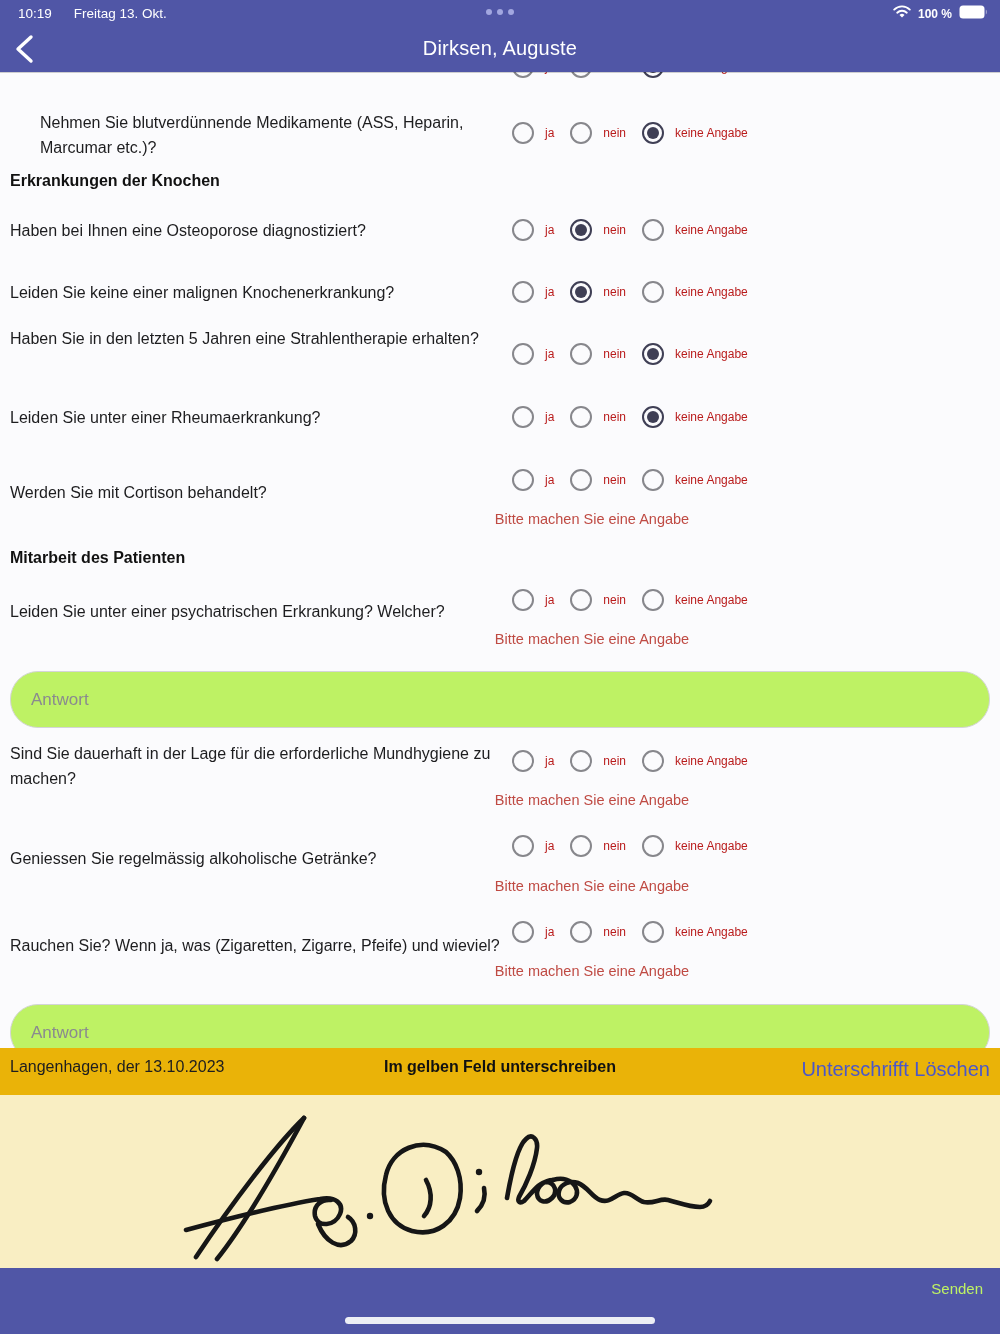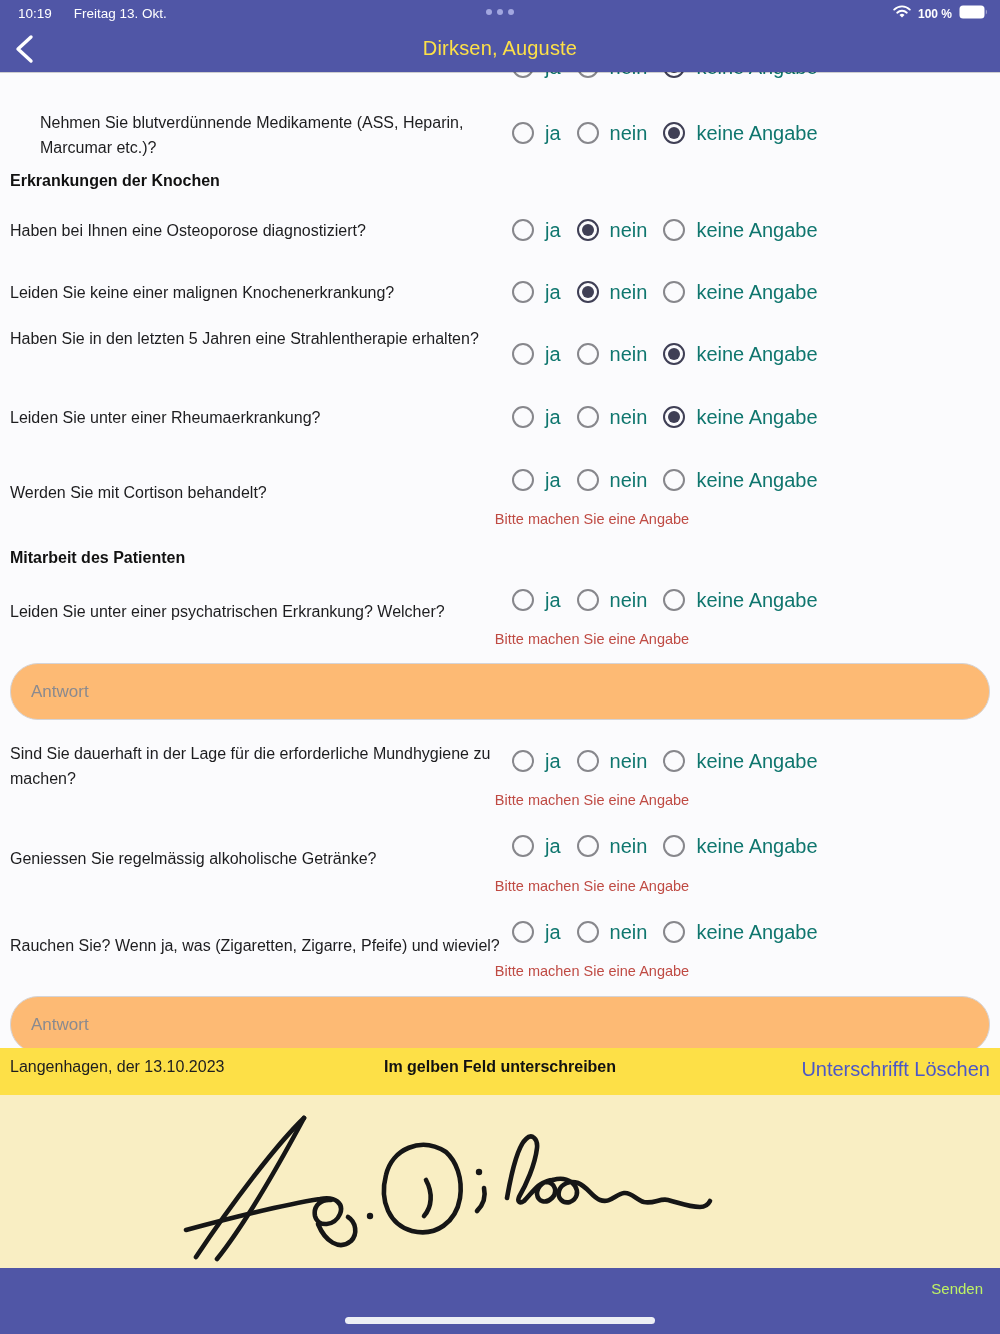--- a/index.html
+++ b/index.html
@@ -8,45 +8,45 @@
 
   
   .header{position:absolute;top:0;left:0;width:1000px;height:72px;background:#5056a6;z-index:5;
           box-shadow:0 1px 0 rgba(0,0,0,0.18);}
   .statusbar{position:absolute;top:0;left:0;right:0;height:28px;color:#fff;}
   .sb-left{position:absolute;left:18px;top:6px;font-size:13.5px;font-weight:400;display:flex;gap:22px;}
   .sb-dots{position:absolute;left:486px;top:9px;display:flex;gap:5px;}
   .sb-dots i{width:6px;height:6px;border-radius:50%;background:#a2a7e0;}
   .sb-right{position:absolute;right:12px;top:5px;display:flex;align-items:center;gap:7px;font-size:12px;font-weight:600;}
   .navrow{position:absolute;top:28px;left:0;right:0;height:44px;}
-  .nav-title{position:absolute;left:0;right:0;top:9px;text-align:center;color:#fde047;font-size:20px;font-weight:500;letter-spacing:.2px;}
+  .nav-title{position:absolute;left:0;right:0;top:9px;text-align:center;color:#ffffff;font-size:20px;font-weight:500;letter-spacing:.2px;}
   .backbtn{position:absolute;left:14px;top:6px;width:36px;height:34px;cursor:pointer;}
 
   
   .partial-row{position:absolute;top:56px;z-index:1;}
 
   
   .q{position:absolute;left:10px;font-size:16px;color:#1d1d1f;line-height:25px;}
   .heading{position:absolute;left:10px;font-size:16px;font-weight:700;color:#111;}
   .rrow{position:absolute;left:512px;display:flex;align-items:center;height:22px;}
   .radio{width:22px;height:22px;border:2px solid #87878c;border-radius:50%;box-sizing:border-box;
          margin-right:11px;position:relative;background:#fbfbfd;cursor:pointer;flex:0 0 auto;}
   .radio.sel{border-color:#3f3f55;}
   .radio.sel::after{content:"";position:absolute;left:3px;top:3px;width:12px;height:12px;border-radius:50%;background:#3f3f55;}
-  .rlabel{font-size:20px;color:#0f766e;margin-right:16px;cursor:pointer;white-space:nowrap;}
+  .rlabel{font-size:12px;color:#b91c1c;margin-right:16px;cursor:pointer;white-space:nowrap;}
   .err{position:absolute;left:452px;width:280px;text-align:center;font-size:14.5px;color:#bf4a43;}
 
   
-  .answer{position:absolute;left:10px;width:980px;height:57px;box-sizing:border-box;background:#fdba74;
+  .answer{position:absolute;left:10px;width:980px;height:57px;box-sizing:border-box;background:#bef264;
           border:1px solid #d4d4d8;border-radius:28px;padding:0 20px;font-size:17px;color:#1d1d1f;outline:none;z-index:1;
-          font-family:"Liberation Sans","DejaVu Sans",sans-serif;}
+          font-family:"Liberation Sans","DejaVu Sans",sans-serif;margin-top:8px;}
   .answer::placeholder{color:#8a8a8f;}
 
   
-  .sigbar{position:absolute;top:1048px;left:0;width:1000px;height:47px;background:#fde047;z-index:2;}
+  .sigbar{position:absolute;top:1048px;left:0;width:1000px;height:47px;background:#eab308;z-index:2;}
   .sig-left{position:absolute;left:10px;top:10px;font-size:16px;color:#1d1d1f;}
   .sig-center{position:absolute;left:0;right:0;top:10px;text-align:center;font-size:16px;font-weight:700;color:#111;}
   .sig-right{position:absolute;right:10px;top:10px;font-size:20px;color:#4b57c8;cursor:pointer;}
   .sigpad{position:absolute;top:1095px;left:0;width:1000px;height:173px;background:#f9eec3;z-index:2;}
 
   
   .bottombar{position:absolute;top:1268px;left:0;width:1000px;height:66px;background:#5056a6;z-index:3;}
   .send{position:absolute;right:17px;top:12px;color:#bef264;font-size:15px;cursor:pointer;}
   .homebar{position:absolute;left:345px;top:49px;width:310px;height:7px;border-radius:4px;background:#edeff5;cursor:grab;}
 </style>

